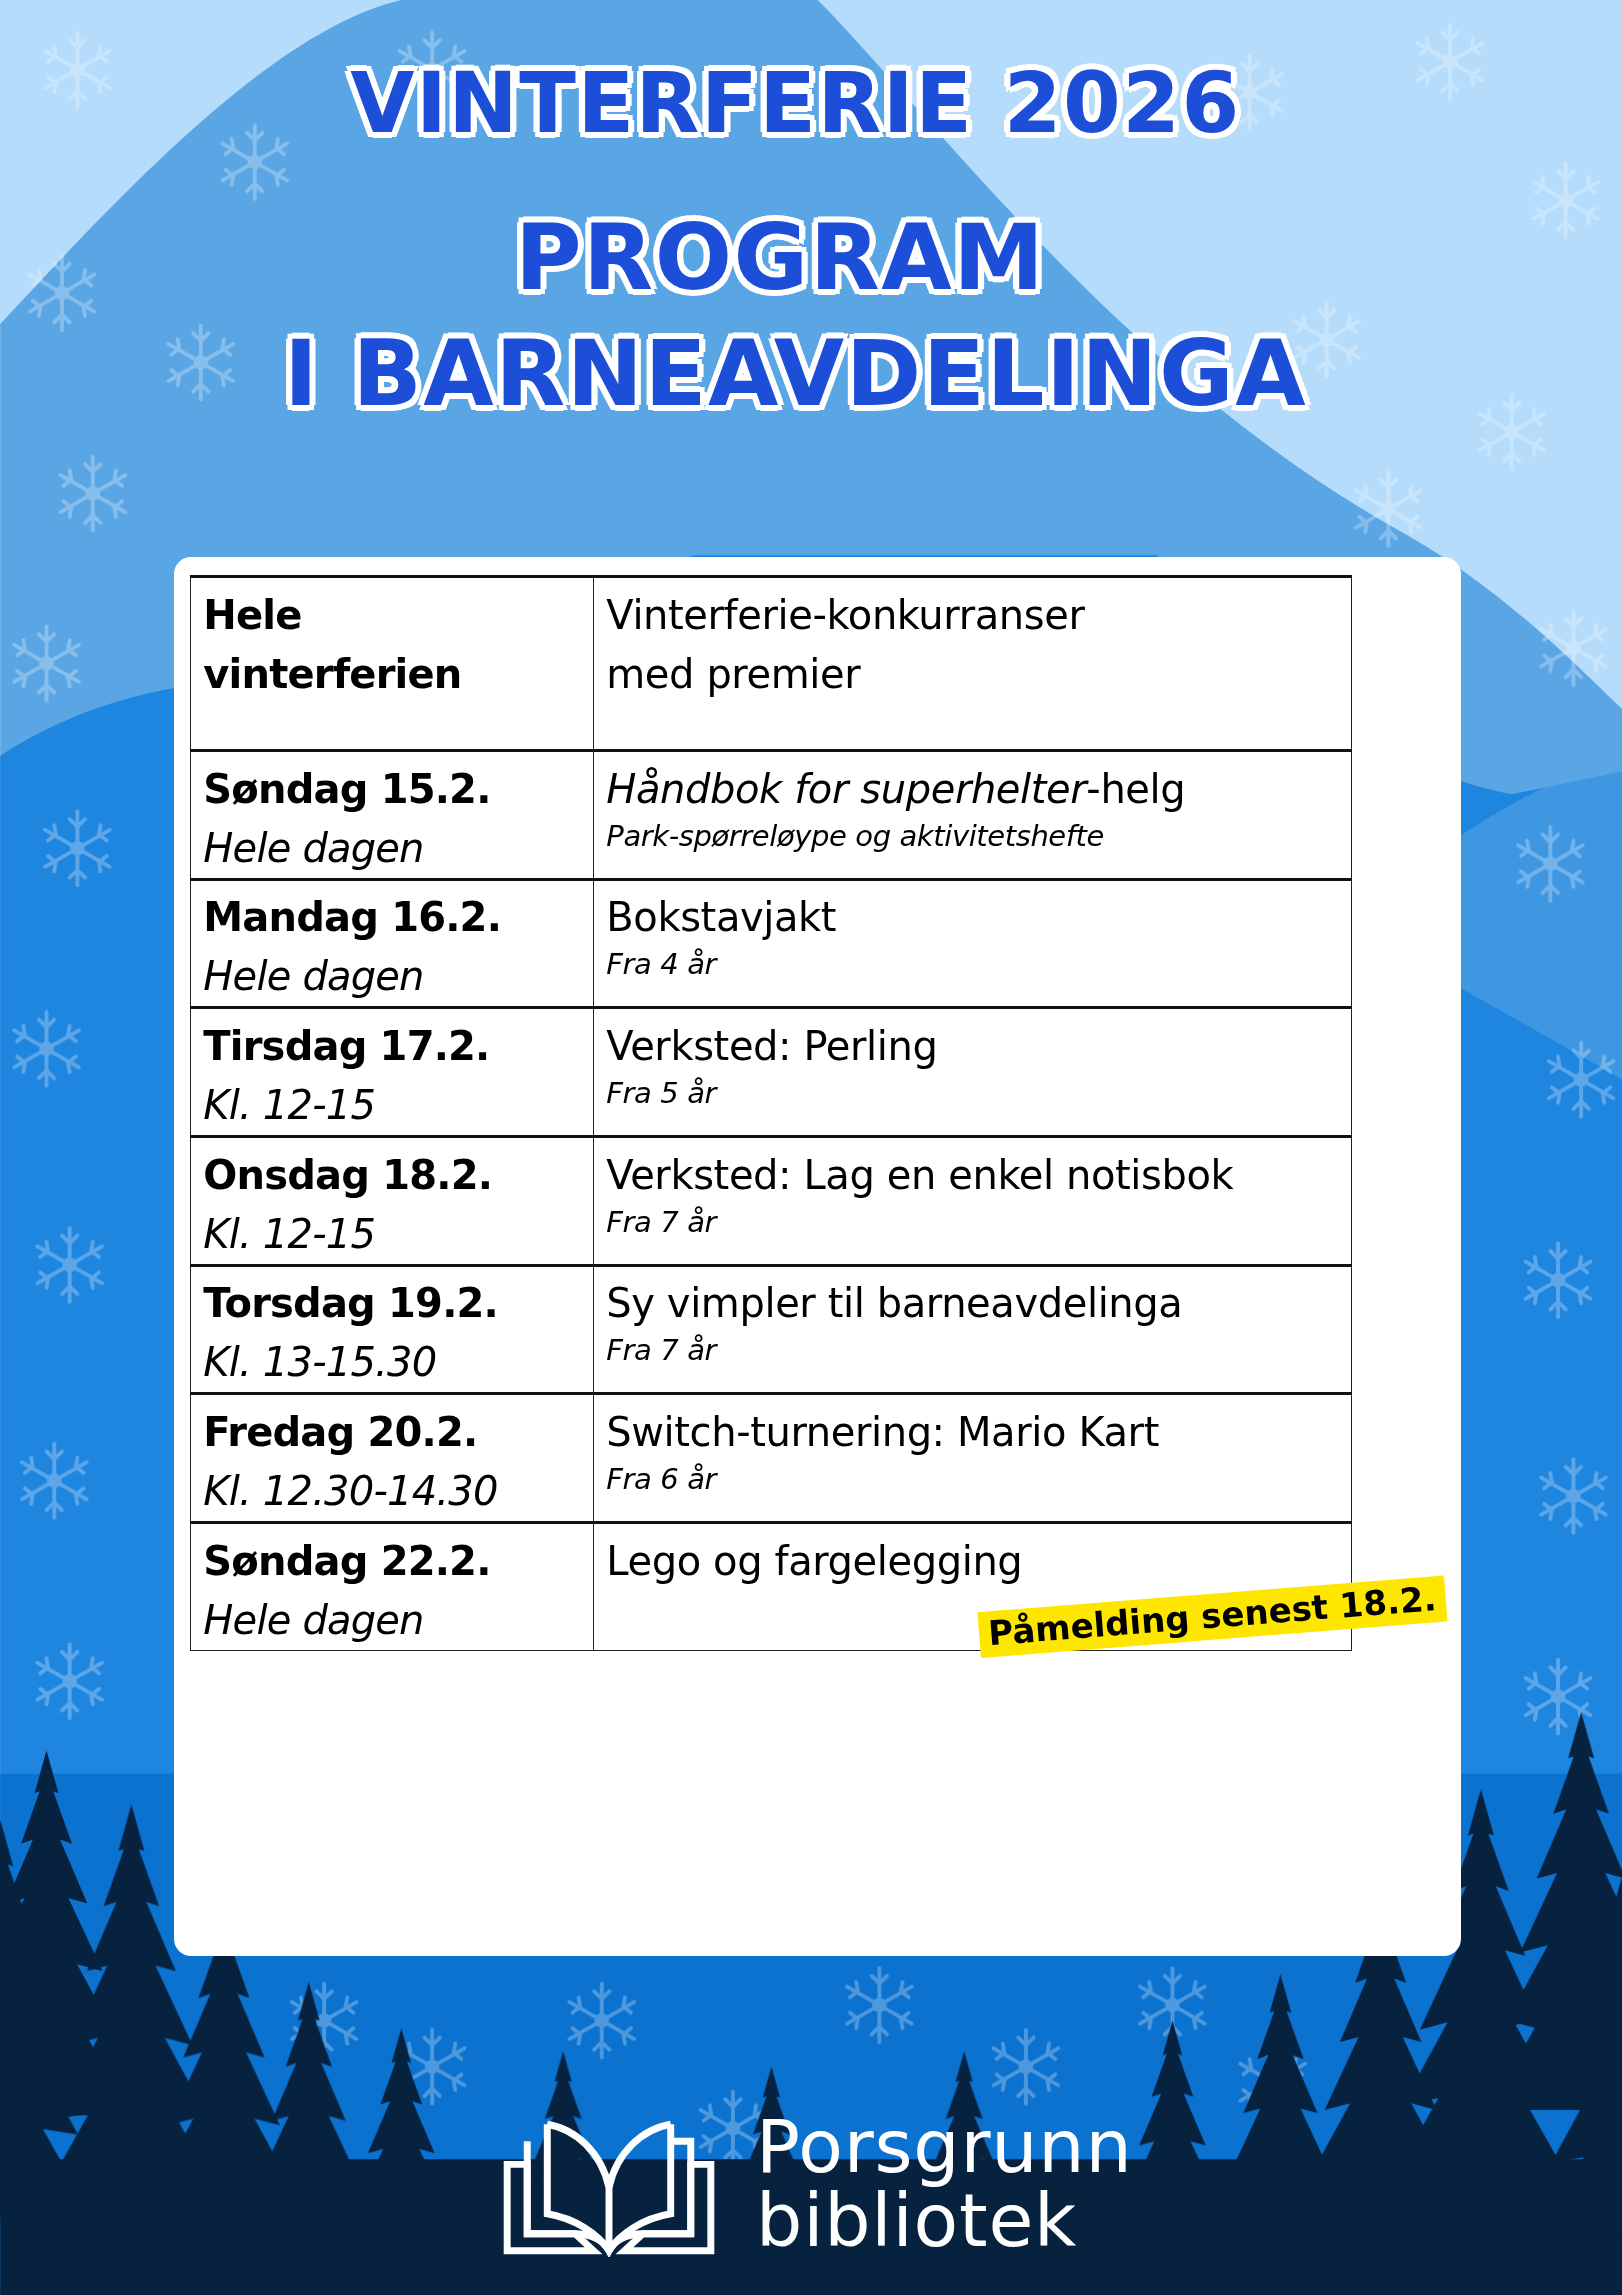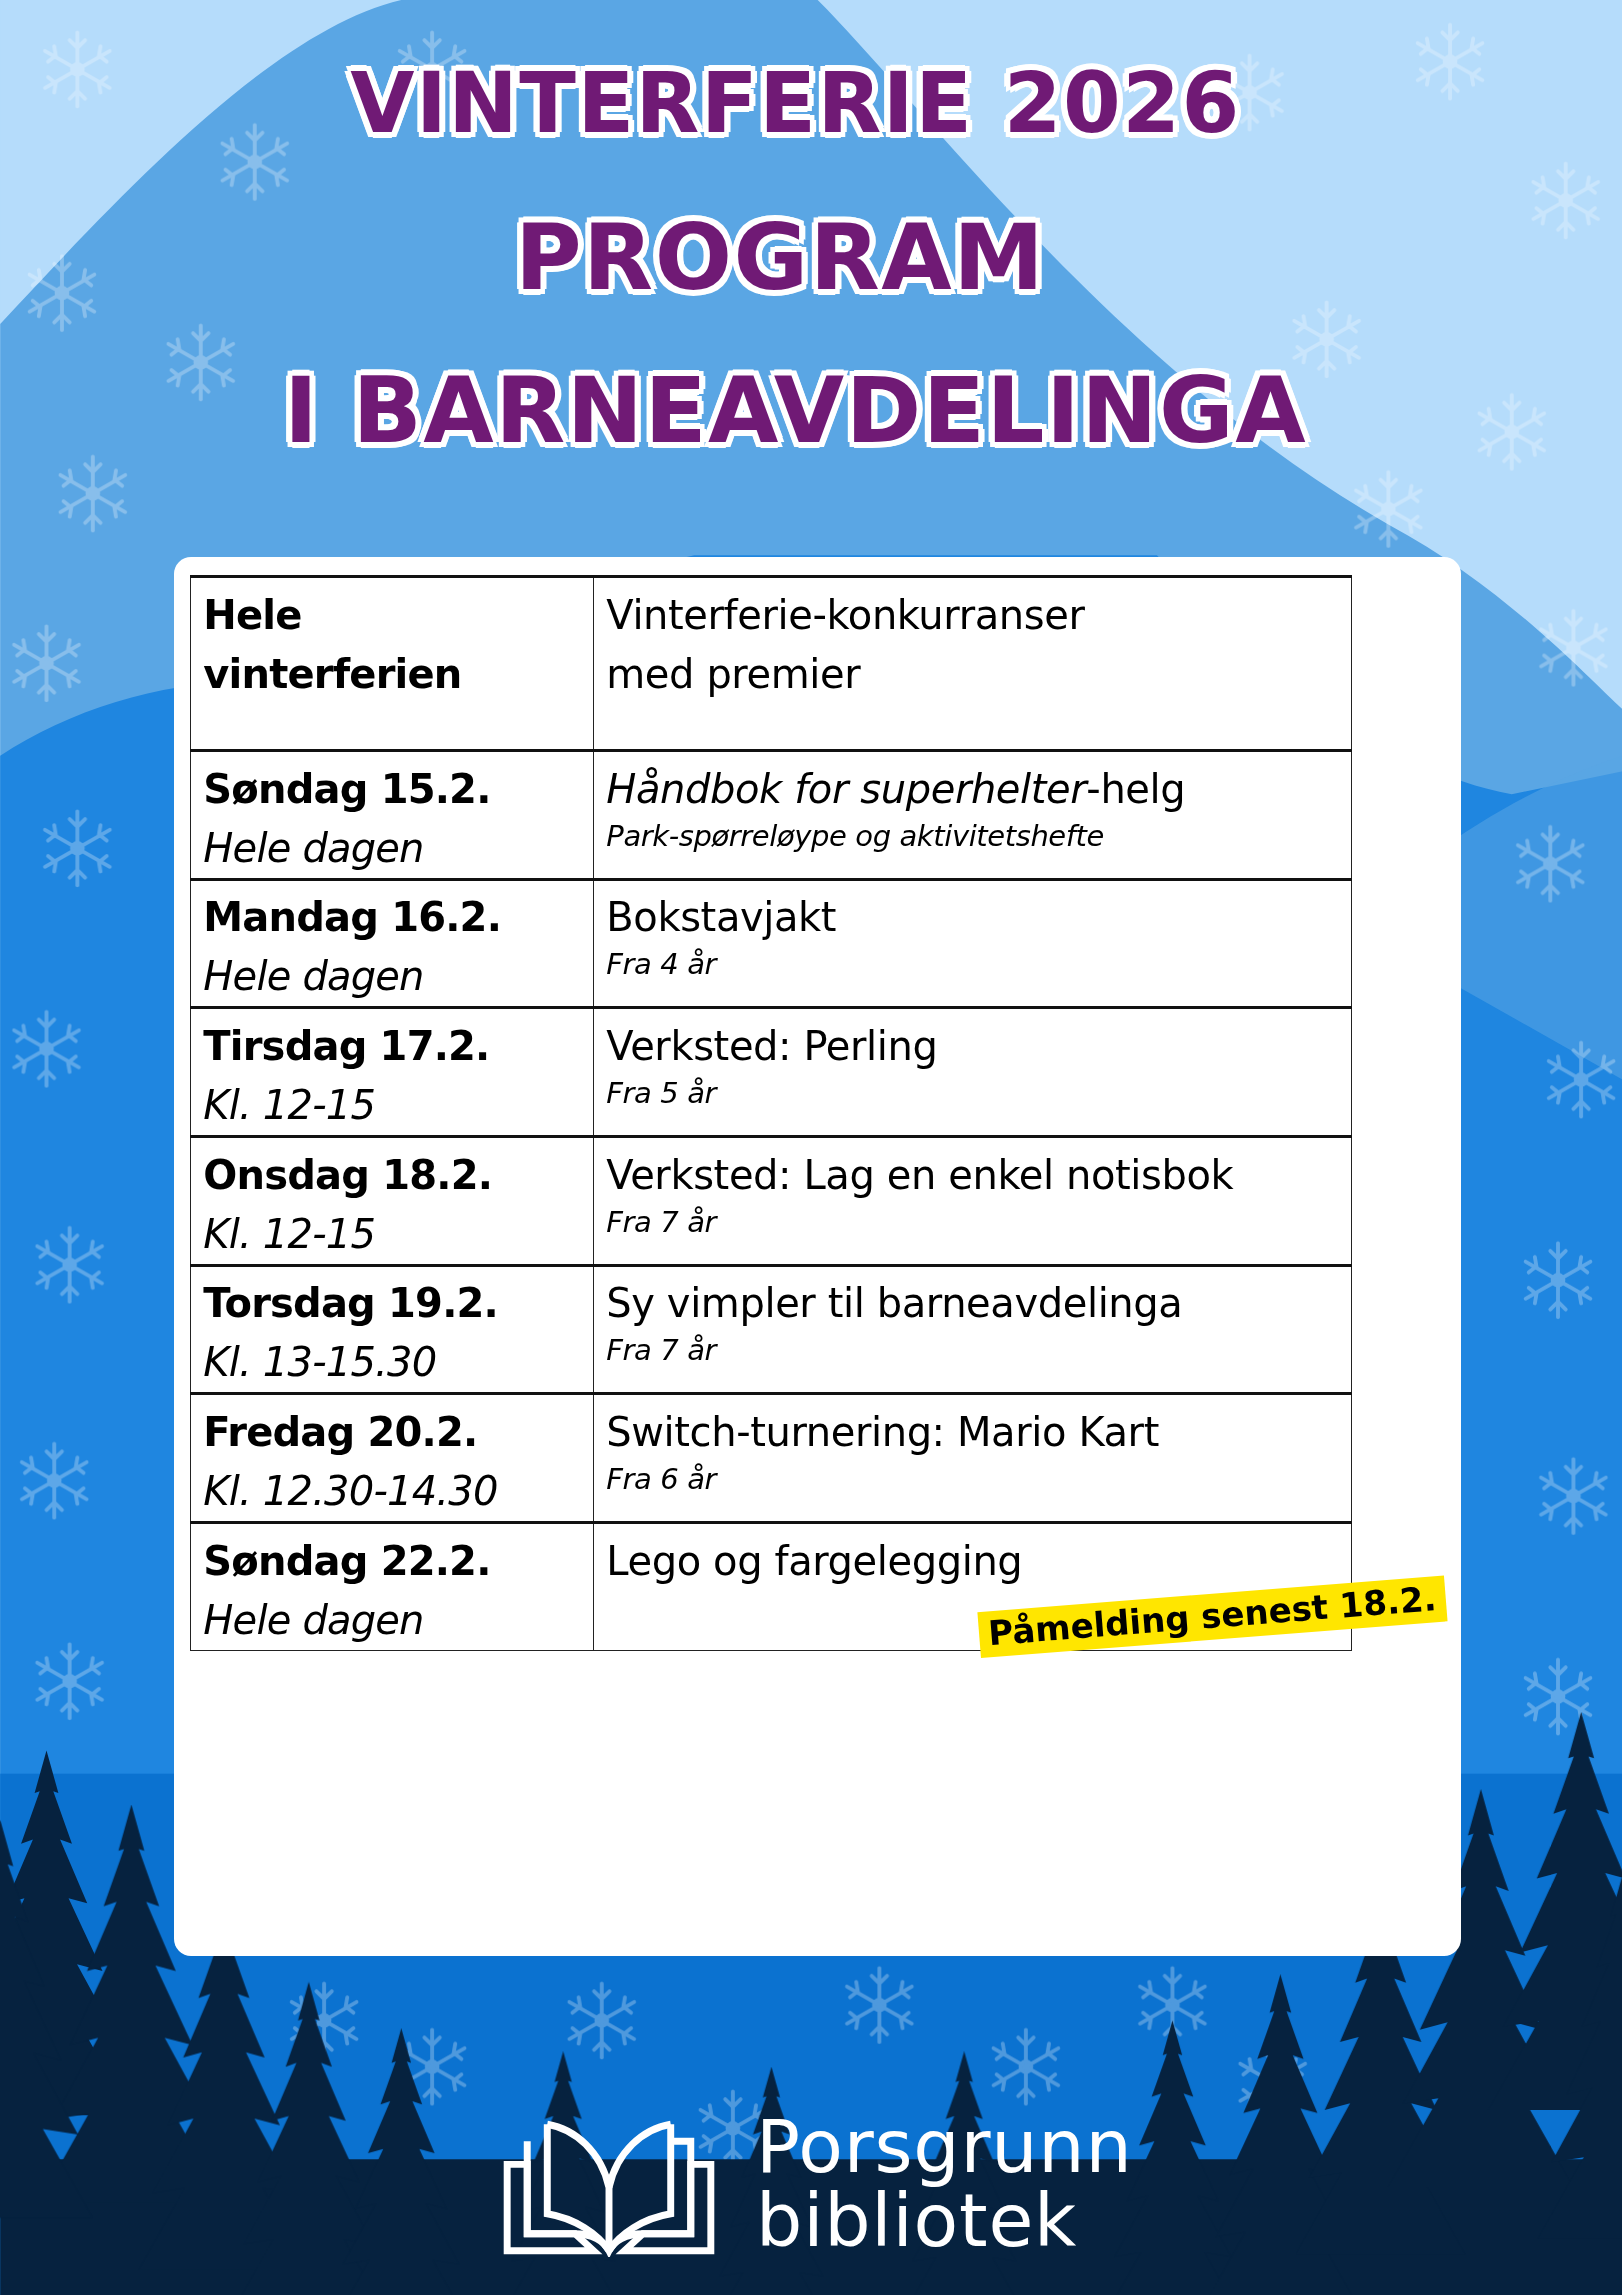--- a/index.html
+++ b/index.html
@@ -6,34 +6,34 @@
   body {
     width: 1623px; height: 2295px; position: relative; overflow: hidden;
     font-family: "Liberation Sans", "DejaVu Sans", sans-serif;
     background: #b5dcfb;
   }
   .bg { position: absolute; inset: 0; }
   .bg svg { position: absolute; left: 0; top: 0; }
 
   .title {
     position: absolute; left: 0; width: 1591px; text-align: center;
-    font-family: "DejaVu Sans", sans-serif; font-weight: bold; color: #701a75;
+    font-family: "DejaVu Sans", sans-serif; font-weight: bold; color: #1d4ed8;
     letter-spacing: 1.5px;
     -webkit-text-stroke: 0;
     text-shadow:
       0 0 0 #fff,
       4.6px 0 0 #fff, -4.6px 0 0 #fff, 0 4.6px 0 #fff, 0 -4.6px 0 #fff,
       3.1px 3.1px 0 #fff, -3.1px -3.1px 0 #fff, 3.1px -3.1px 0 #fff, -3.1px 3.1px 0 #fff,
       6.2px 0 0 #fff, -6.2px 0 0 #fff, 0 6.2px 0 #fff, 0 -6.2px 0 #fff,
       4.6px 4.6px 0 #fff, -4.6px -4.6px 0 #fff, 4.6px -4.6px 0 #fff, -4.6px 4.6px 0 #fff;
     line-height: 1;
   }
   .title.l1 { top: 62px; font-size: 83px; }
   .title.l2 { top: 212px; font-size: 91px; left: -15.4px; }
-  .title.l3 { top: 328px; font-size: 91px; margin-top: 37px; }
+  .title.l3 { top: 328px; font-size: 91px; }
 
   .card {
     position: absolute; left: 174px; top: 557px; width: 1287px; height: 1399px;
     background: #fff; border-radius: 17px;
   }
   table.prog {
     position: absolute; left: 190px; top: 575px; width: 1162px;
     border-collapse: collapse; table-layout: fixed;
     font-family: "DejaVu Sans", sans-serif; color: #000;
   }

